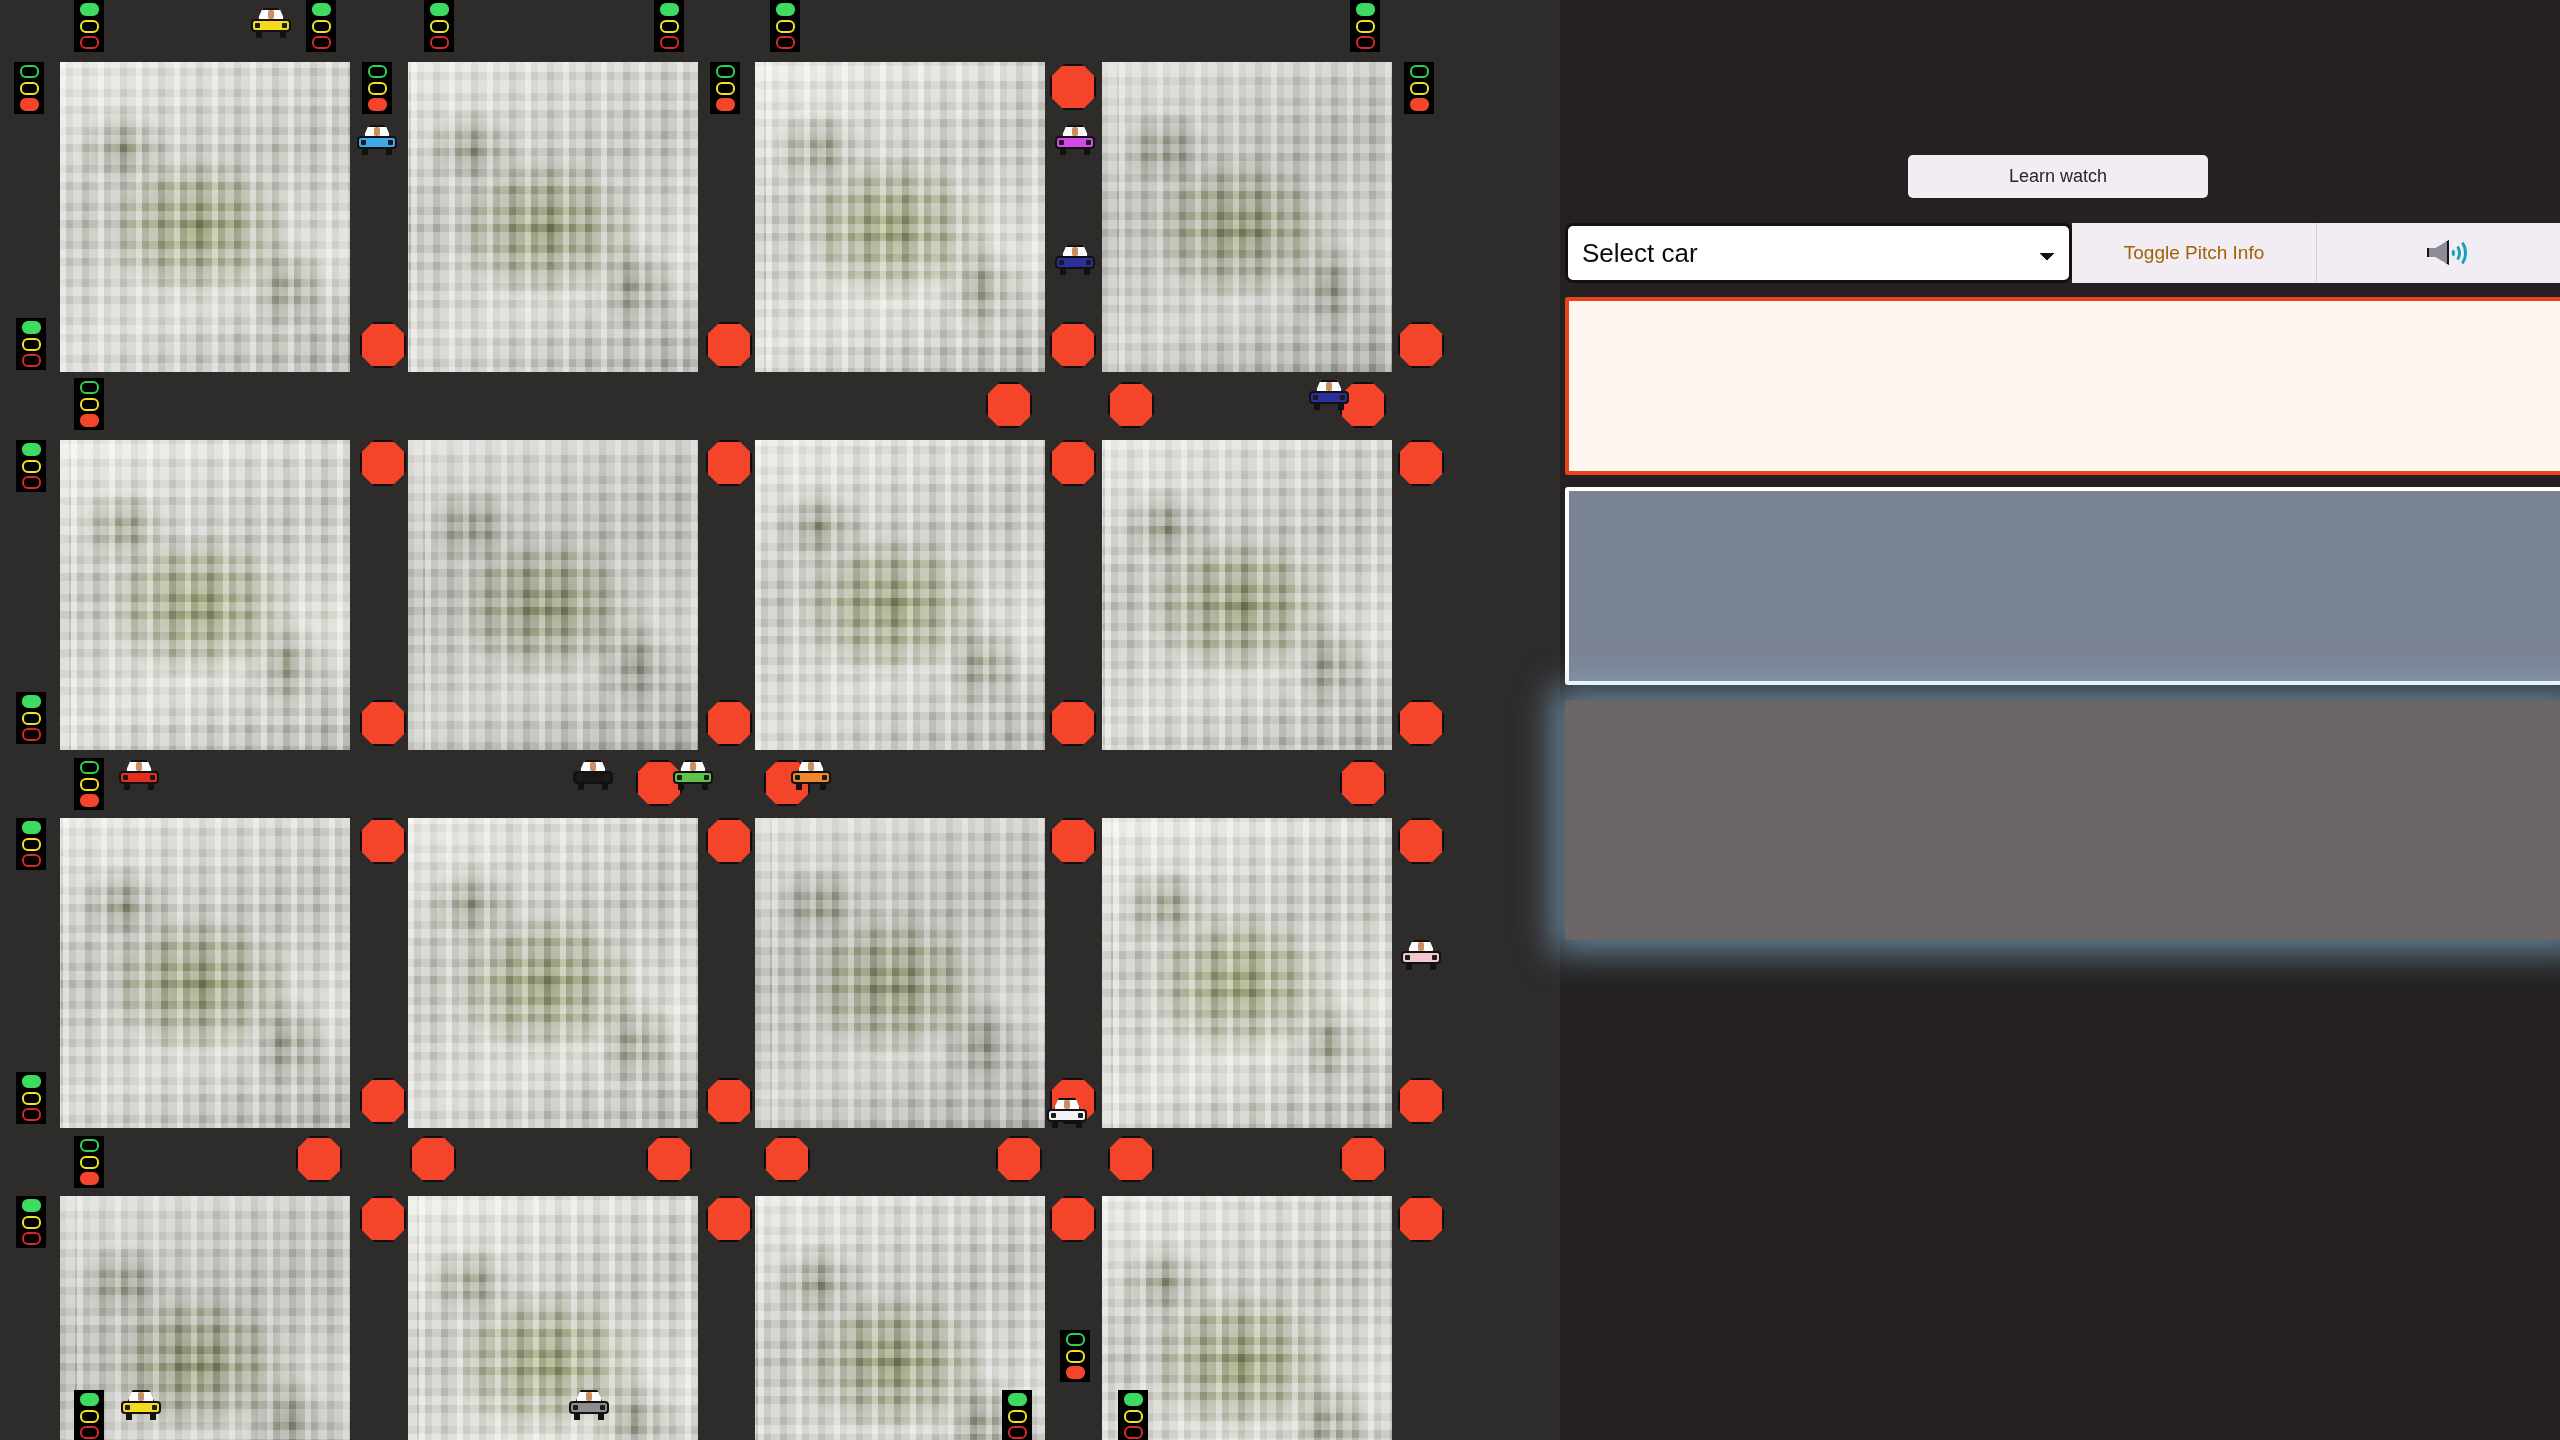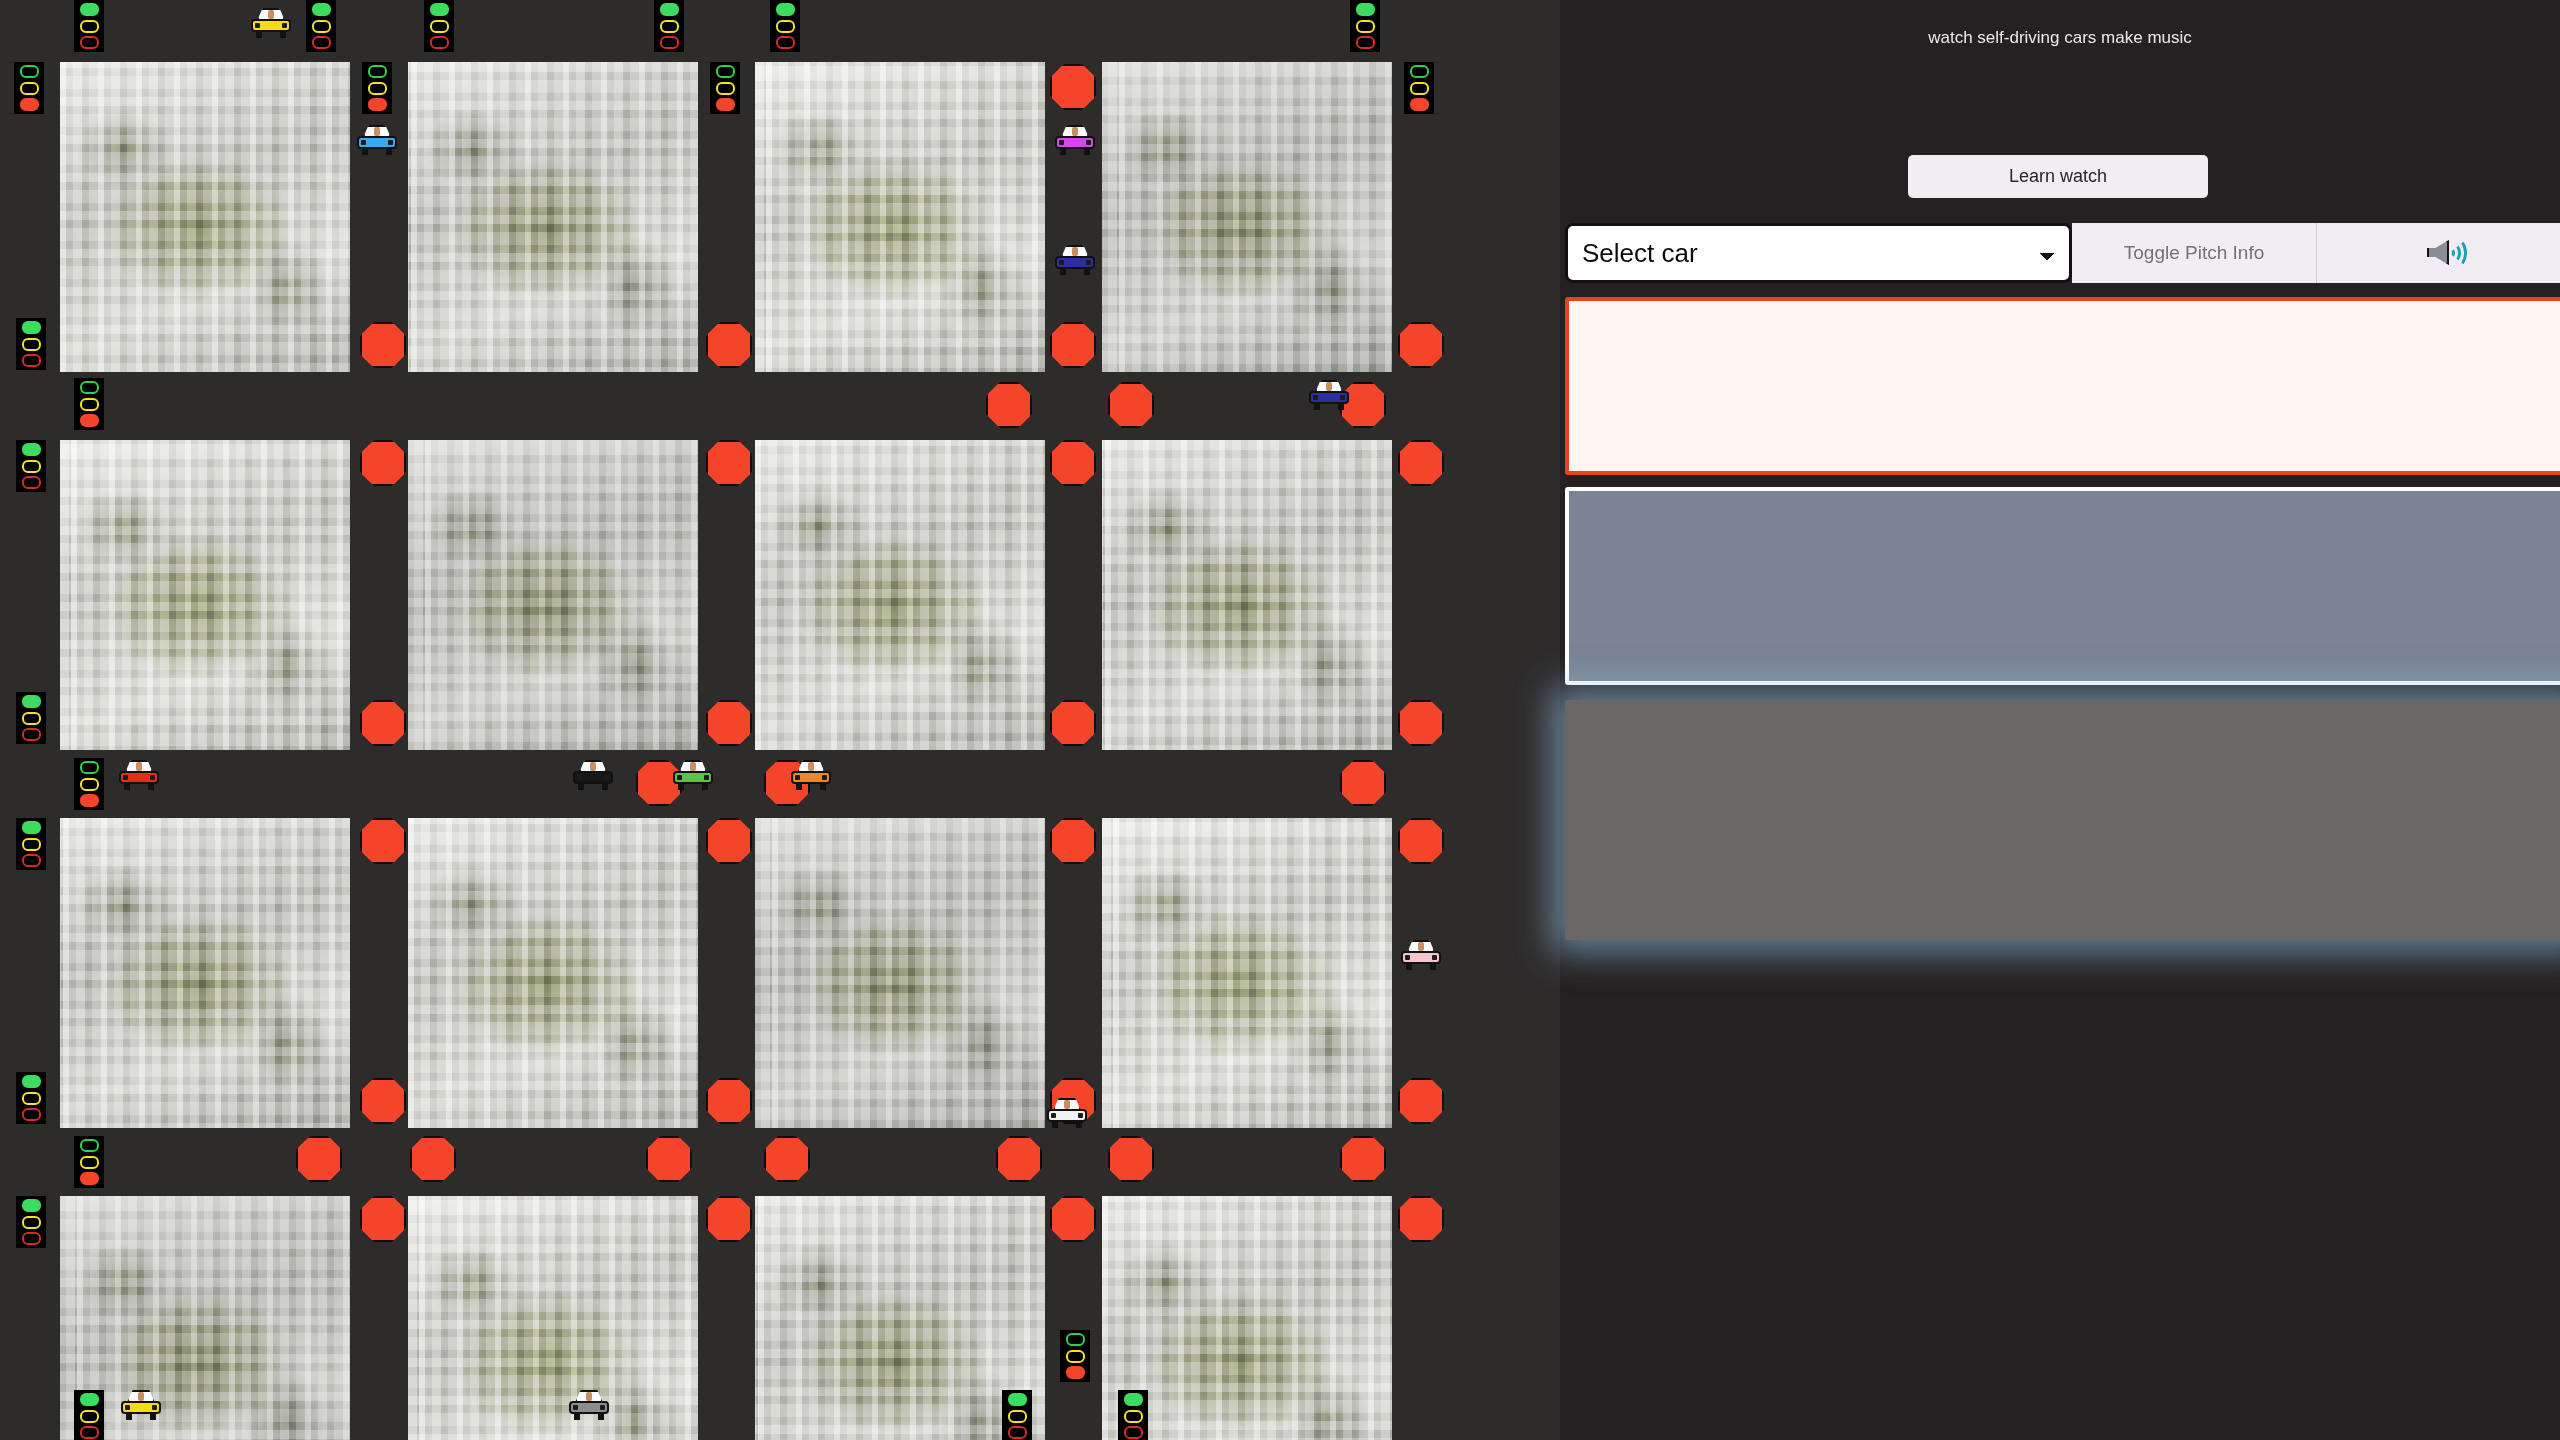--- a/index.html
+++ b/index.html
@@ -136,21 +136,21 @@
     background-image:
       linear-gradient(45deg, transparent 50%, #15100f 50%),
       linear-gradient(135deg, #15100f 50%, transparent 50%);
     background-position: calc(100% - 22px) 27px, calc(100% - 14px) 27px;
     background-size: 8px 7px, 8px 7px;
     background-repeat: no-repeat;
     cursor: pointer;
   }
   #toggle-pitch {
     width: 245px; height: 60px;
-    background: #f1edf2; color: #737373;
+    background: #f1edf2; color: #a16207;
     border: none; border-right: 1px solid #d3cfd4;
     font-family: "Liberation Sans", sans-serif; font-size: 19px;
     cursor: pointer;
   }
   #mute-toggle {
     flex: 1; height: 60px;
     background: #f1edf2; border: none;
     border-top-right-radius: 5px; border-bottom-right-radius: 5px;
     display: flex; align-items: center; justify-content: center;
     cursor: pointer;
@@ -490,21 +490,20 @@
           <span class="lamp-l"></span>
           <span class="lamp-r"></span>
           <span class="wheel-l"></span>
           <span class="wheel-r"></span>
         </div>
       </div>
   </div>
 
   <div id="side">
 
-    <div id="app-subtitle">watch self-driving cars make music</div>
 
     <button id="learn-more">Learn watch</button>
 
     <div id="controls">
       <select id="car-select">
         <option>Select car</option>
       </select>
 
       <button id="toggle-pitch">Toggle Pitch Info</button>
 

